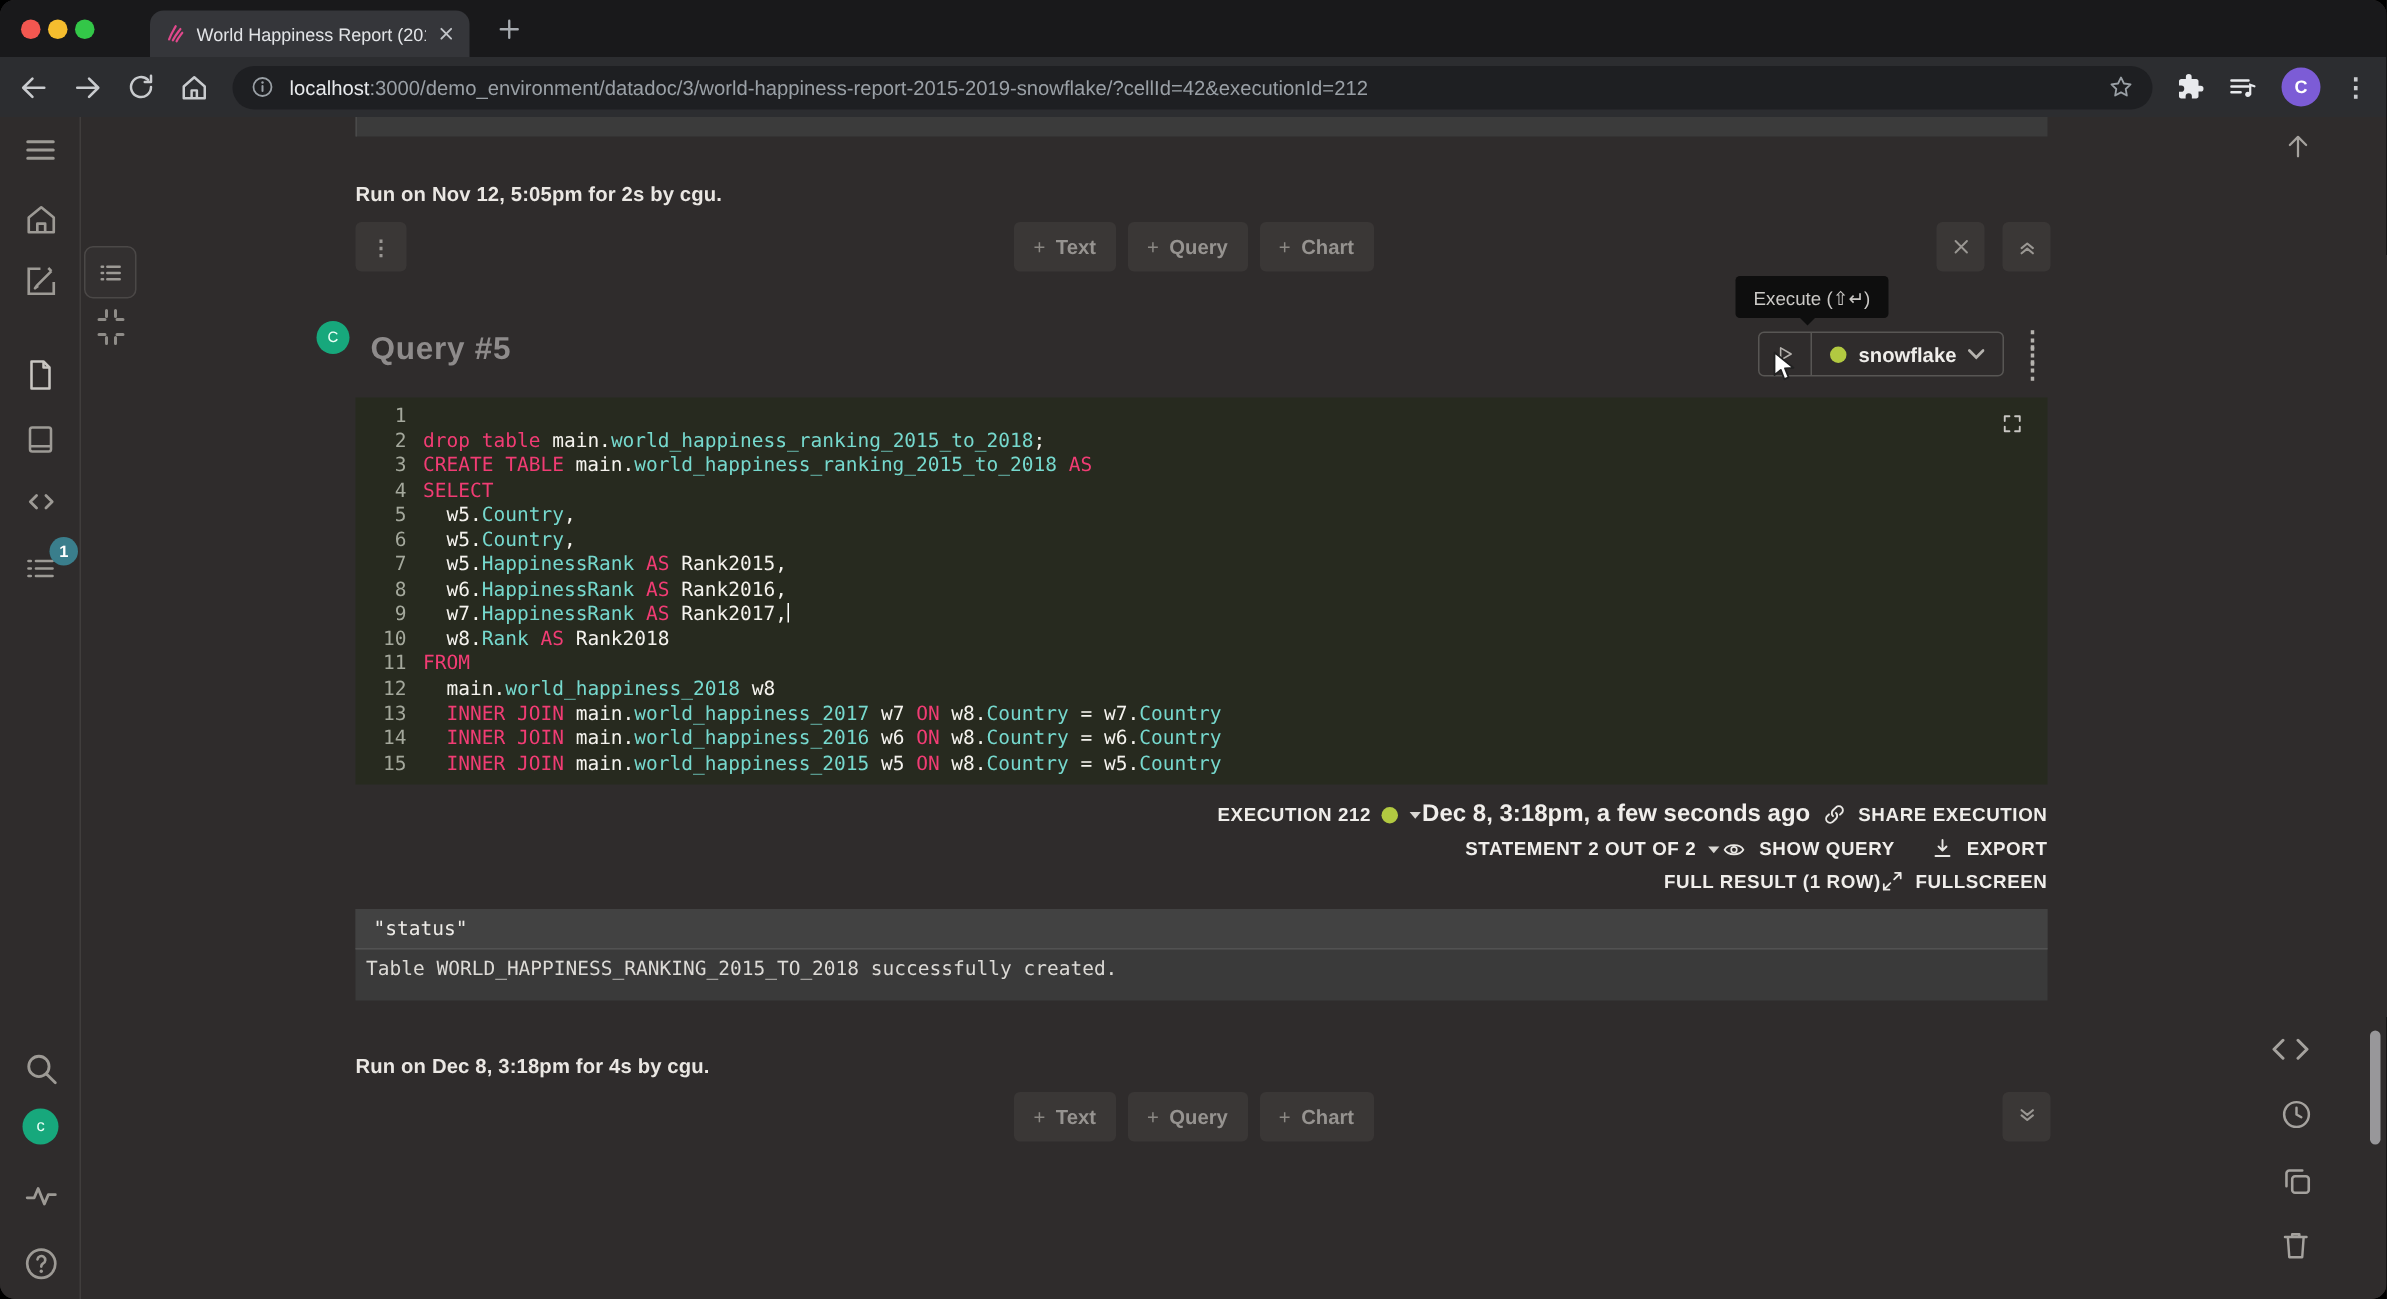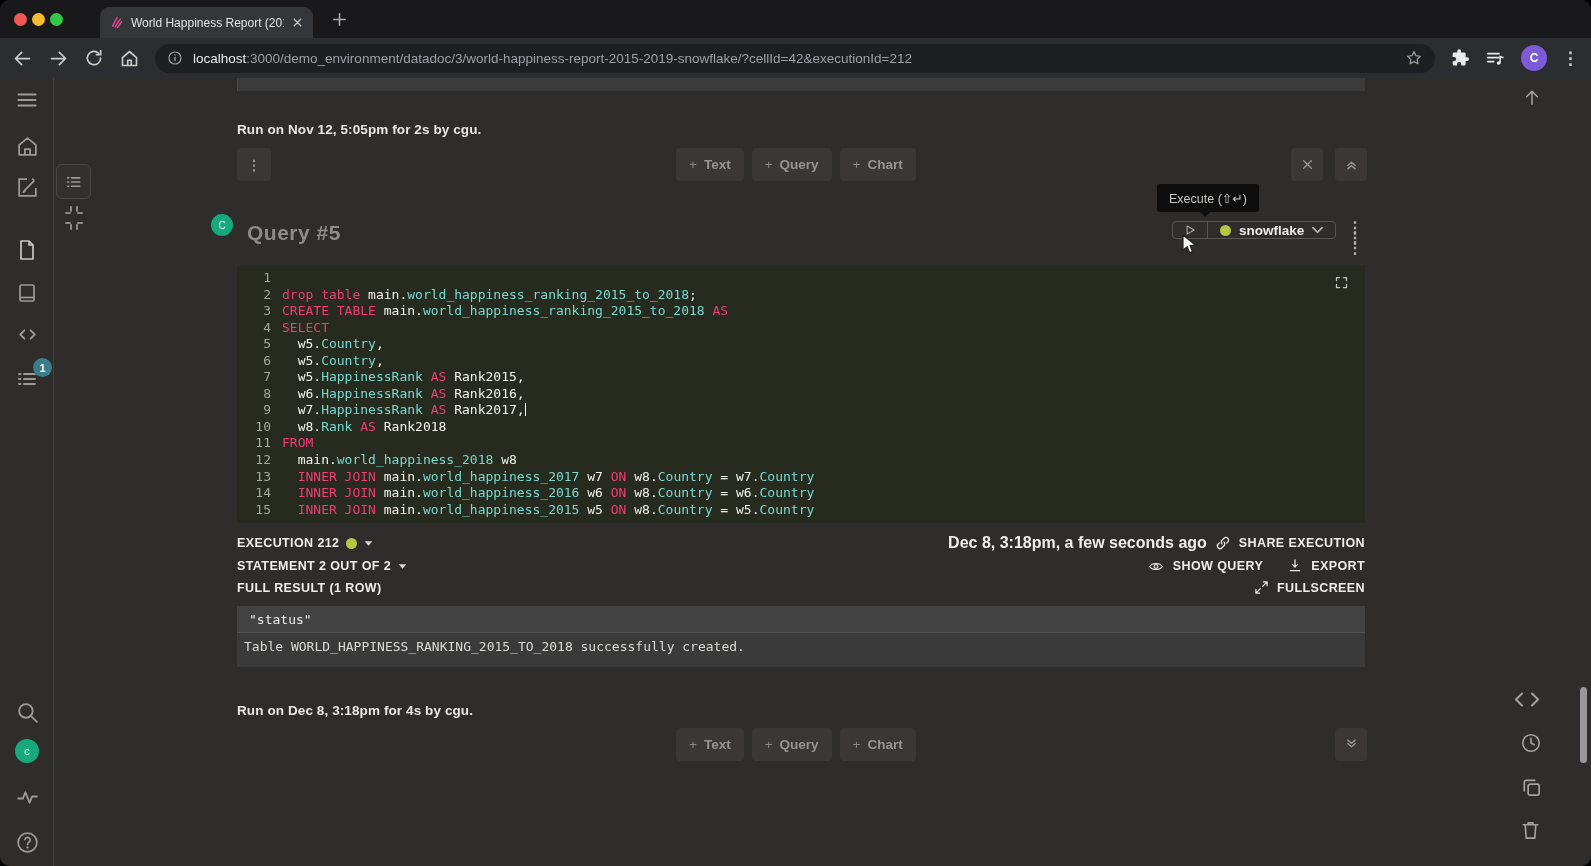--- a/index.html
+++ b/index.html
@@ -54,40 +54,40 @@
   .addbtn .plus{color:#8b8884;font-weight:normal;}
 
   .tooltip{position:absolute;left:1157px;top:106px;height:28px;padding:0 12px;background:#0e0e0e;border-radius:3px;
            color:#cbc9c6;font-size:12.5px;display:flex;align-items:center;}
   .tooltip:after{content:"";position:absolute;left:42px;bottom:-5px;border-left:6px solid transparent;
            border-right:6px solid transparent;border-top:6px solid #0e0e0e;}
 
   .cell-avatar{position:absolute;left:211px;top:136px;width:22px;height:22px;border-radius:50%;background:#17a87c;
            color:#eafff6;font-size:10px;display:flex;align-items:center;justify-content:center;}
   .cell-title{position:absolute;left:247px;top:143px;font-size:21px;font-weight:bold;color:#8e8b8b;letter-spacing:.5px;}
-  .engine{position:absolute;left:1172px;top:143px;height:18px;border:1px solid #585654;border-radius:4px;
+  .engine{position:absolute;left:1172px;top:143px;height:30px;border:1px solid #585654;border-radius:4px;
            display:flex;align-items:center;background:#2f2c2c;}
   .play-seg{width:35px;align-self:stretch;border-right:1px solid #585654;display:flex;align-items:center;justify-content:center;color:#b5b2ae;}
   .engine-body{display:flex;align-items:center;padding:0 12px;gap:8px;}
   .engine-dot{width:11px;height:11px;border-radius:50%;background:#b2c941;}
   .engine-name{font-size:13.5px;font-weight:bold;color:#efedea;}
   .kebab-cell{position:absolute;left:1347px;top:145px;color:#b5b2ae;font-size:16px;font-weight:bold;line-height:10px;text-align:center;width:10px;}
   .pcursor{position:absolute;left:1182px;top:156px;}
 
   
   .editor{position:absolute;left:237px;top:187px;width:1128px;height:258px;background:#272a1f;padding-top:5px;overflow:hidden;}
   .cl{display:flex;height:16.55px;line-height:16.55px;font-family:"DejaVu Sans Mono",monospace;font-size:13px;}
   .g{width:45px;text-align:right;padding-right:11px;color:#a4a89c;flex:none;}
   .c{white-space:pre;color:#f5f3ee;}
   .t-k{color:#f13c74;} .t-i{color:#76d9ce;} .t-p{color:#f5f3ee;}
   .caret{display:inline-block;width:1.5px;height:13px;background:#fff;vertical-align:-2px;}
   .fs-icn{position:absolute;left:1097px;top:10px;color:#c8c6c2;}
 
   
-  .mrow{position:absolute;left:237px;width:1128px;display:flex;align-items:center;justify-content:space-between;color:#f0eeeb;}
+  .mrow{position:absolute;left:237px;width:1128px;display:flex;align-items:center;justify-content:flex-end;color:#f0eeeb;}
   .mrow .lft,.mrow .rgt{display:flex;align-items:center;gap:7px;}
   .mrow .rgt{gap:8px;}
   .mlabel{font-size:12.5px;font-weight:bold;letter-spacing:.4px;}
   .mtime{font-size:16px;font-weight:bold;}
   .mr1{top:456px;} .mr2{top:480px;} .mr3{top:502px;}
   .micon{color:#e9e7e4;}
   .gap18{width:8px;}
 
   
   .rtable{position:absolute;left:237px;top:528px;width:1128px;height:61px;background:#3a3a3a;}

